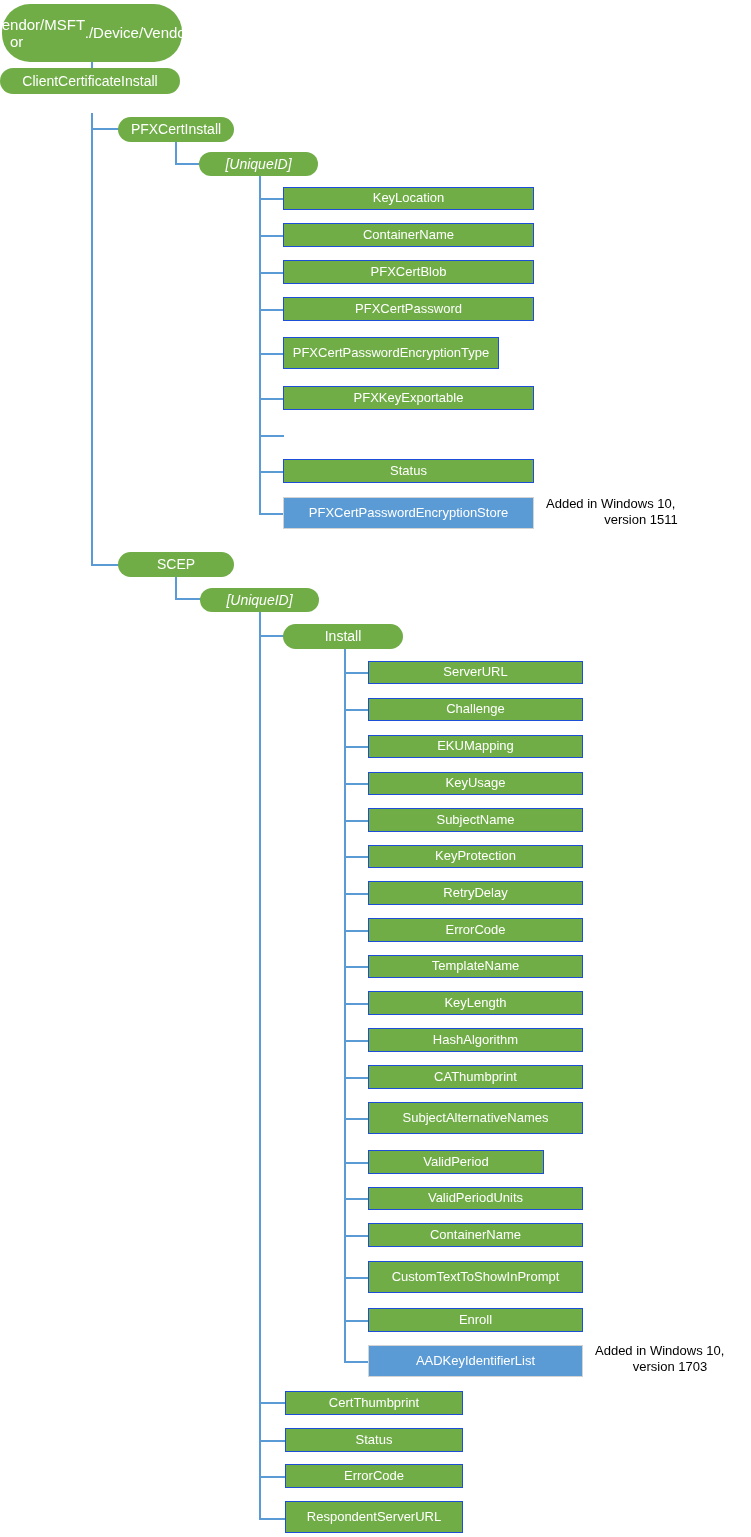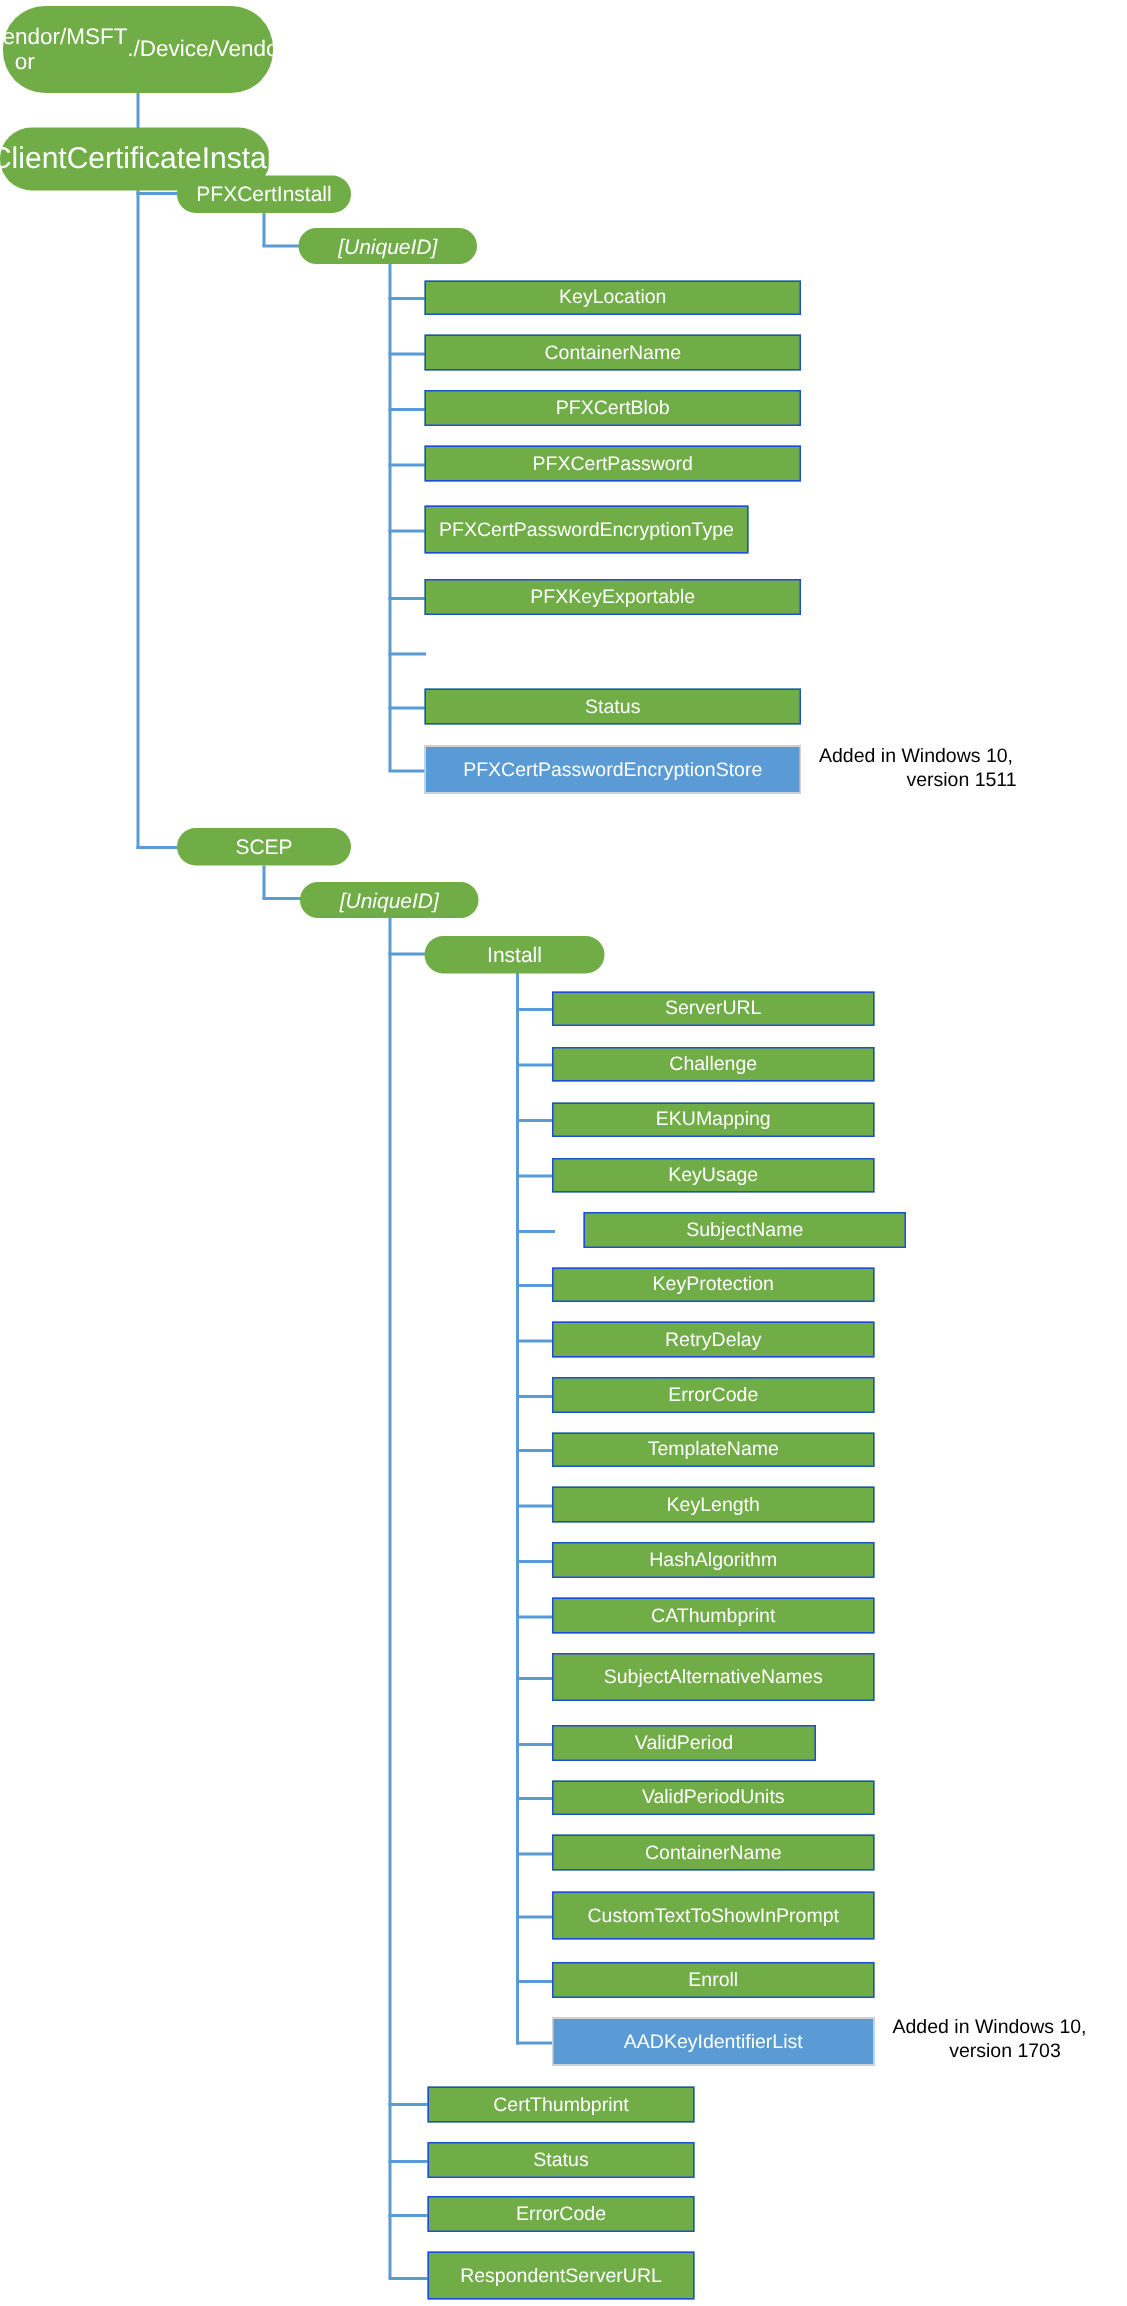--- a/index.html
+++ b/index.html
@@ -118,21 +118,21 @@
   <div class="connector" style="left:344px; top:1235px; width:26px; height:2px;"></div>
   <div class="connector" style="left:344px; top:1277px; width:26px; height:2px;"></div>
   <div class="connector" style="left:344px; top:1320px; width:26px; height:2px;"></div>
   <div class="connector" style="left:344px; top:1361px; width:26px; height:2px;"></div>
 
   <div class="node green root" style="left:2px; top:4px; width:180px; height:58px; font-size:15px;">
     <span class="line2">./User/Vendor/MSFT or</span>
     <span class="line2">./Device/Vendor/MSFT</span>
   </div>
 
-  <div class="node green pill" style="left:0px; top:85px; width:180px; height:42px; font-size:20px;">ClientCertificateInstall</div>
+  <div class="node green pill" style="left:0px; top:68px; width:180px; height:26px; font-size:14px;">ClientCertificateInstall</div>
 
   <div class="node green pill" style="left:118px; top:117px; width:116px; height:25px; font-size:14px;">PFXCertInstall</div>
 
   <div class="node green pill italic" style="left:199px; top:152px; width:119px; height:24px; font-size:14px;">[UniqueID]</div>
 
   <div class="node green" style="left:283px; top:187px; width:251px; height:23px; font-size:13px;">KeyLocation</div>
   <div class="node green" style="left:283px; top:223px; width:251px; height:24px; font-size:13px;">ContainerName</div>
   <div class="node green" style="left:283px; top:260px; width:251px; height:24px; font-size:13px;">PFXCertBlob</div>
   <div class="node green" style="left:283px; top:297px; width:251px; height:24px; font-size:13px;">PFXCertPassword</div>
   <div class="node green" style="left:283px; top:337px; width:216px; height:32px; font-size:13px;">PFXCertPasswordEncryptionType</div>
@@ -148,21 +148,21 @@
   <div class="node green pill" style="left:118px; top:552px; width:116px; height:25px; font-size:14px;">SCEP</div>
 
   <div class="node green pill italic" style="left:200px; top:588px; width:119px; height:24px; font-size:14px;">[UniqueID]</div>
 
   <div class="node green pill" style="left:283px; top:624px; width:120px; height:25px; font-size:14px;">Install</div>
 
   <div class="node green" style="left:368px; top:661px; width:215px; height:23px; font-size:13px;">ServerURL</div>
   <div class="node green" style="left:368px; top:698px; width:215px; height:23px; font-size:13px;">Challenge</div>
   <div class="node green" style="left:368px; top:735px; width:215px; height:23px; font-size:13px;">EKUMapping</div>
   <div class="node green" style="left:368px; top:772px; width:215px; height:23px; font-size:13px;">KeyUsage</div>
-  <div class="node green" style="left:368px; top:808px; width:215px; height:24px; font-size:13px;margin-left:21px;">SubjectName</div>
+  <div class="node green" style="left:368px; top:808px; width:215px; height:24px; font-size:13px;">SubjectName</div>
   <div class="node green" style="left:368px; top:845px; width:215px; height:23px; font-size:13px;">KeyProtection</div>
   <div class="node green" style="left:368px; top:881px; width:215px; height:24px; font-size:13px;">RetryDelay</div>
   <div class="node green" style="left:368px; top:918px; width:215px; height:24px; font-size:13px;">ErrorCode</div>
   <div class="node green" style="left:368px; top:955px; width:215px; height:23px; font-size:13px;">TemplateName</div>
   <div class="node green" style="left:368px; top:991px; width:215px; height:24px; font-size:13px;">KeyLength</div>
   <div class="node green" style="left:368px; top:1028px; width:215px; height:24px; font-size:13px;">HashAlgorithm</div>
   <div class="node green" style="left:368px; top:1065px; width:215px; height:24px; font-size:13px;">CAThumbprint</div>
   <div class="node green" style="left:368px; top:1102px; width:215px; height:32px; font-size:13px;">SubjectAlternativeNames</div>
   <div class="node green" style="left:368px; top:1150px; width:176px; height:24px; font-size:13px;">ValidPeriod</div>
   <div class="node green" style="left:368px; top:1187px; width:215px; height:23px; font-size:13px;">ValidPeriodUnits</div>

